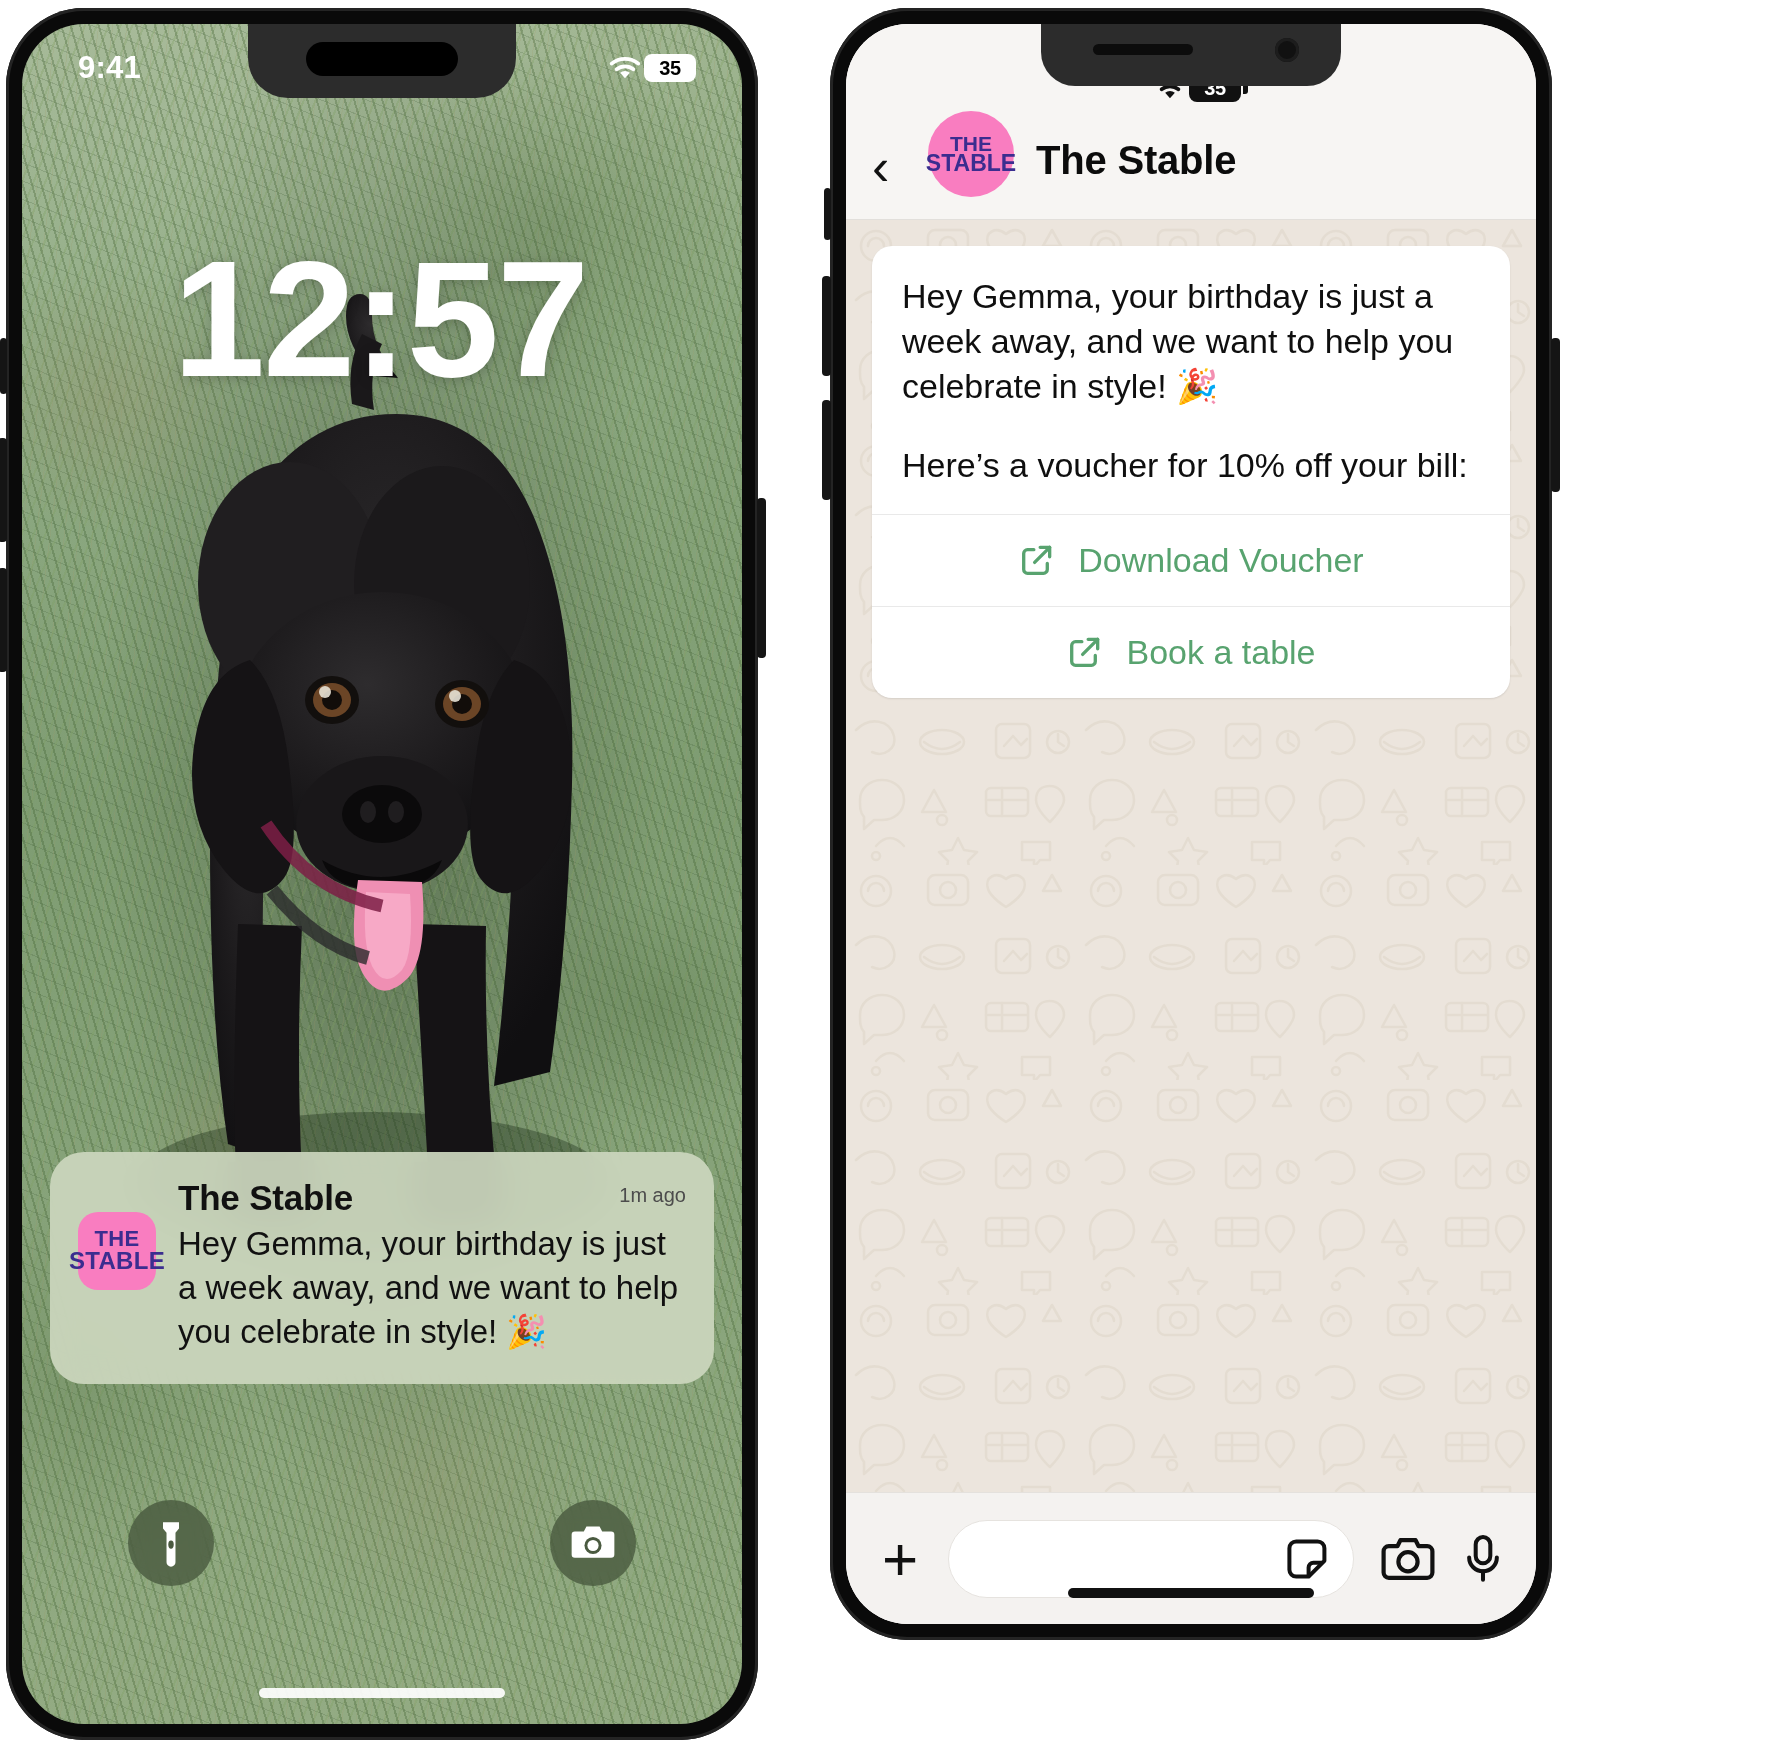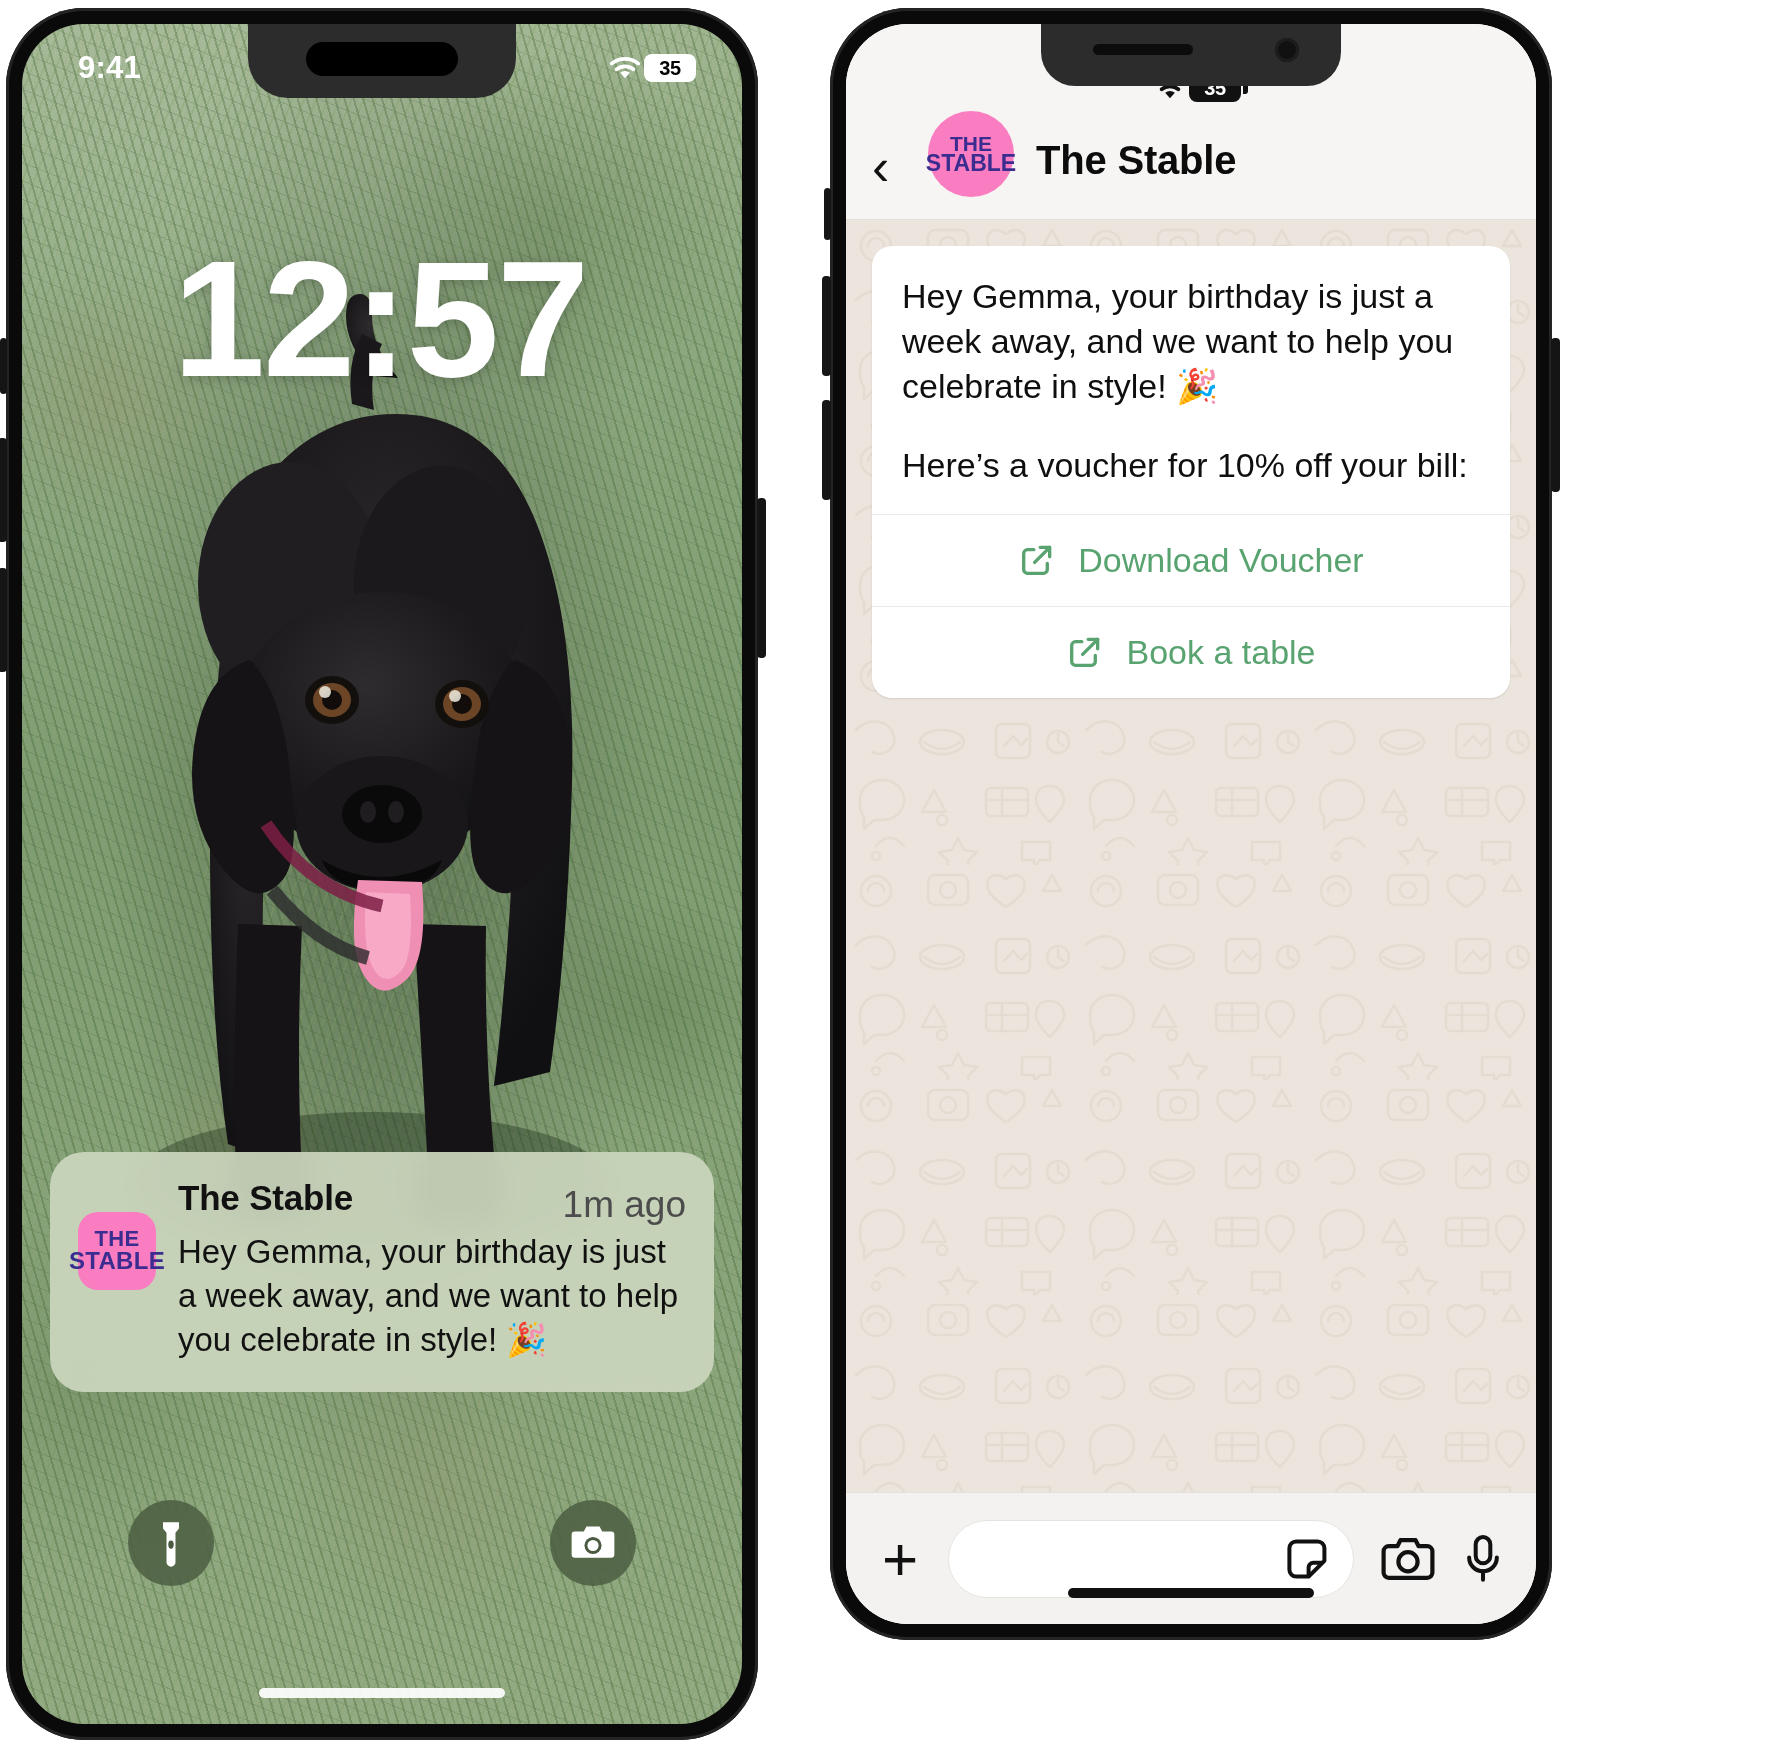--- a/index.html
+++ b/index.html
@@ -151,21 +151,21 @@
     display:flex; flex-direction:column; align-items:center; justify-content:center;
     line-height:.95;
   }
   .notif-logo span {
     color:#3B2D8F; font-weight:800; font-size:22px; letter-spacing:.3px;
   }
   .notif-logo span.l2 { font-size:24px; }
   .notif-body { flex:1; min-width:0; }
   .notif-head { display:flex; align-items:flex-start; justify-content:space-between; }
   .notif-title { font-size:35px; font-weight:700; color:#111; letter-spacing:-.2px; }
-  .notif-time { font-size:37px; color:#4c4c4c; white-space:nowrap; padding-top:6px; }
+  .notif-time { font-size:20px; color:#4c4c4c; white-space:nowrap; padding-top:6px; }
   .notif-text { font-size:33px; color:#111; line-height:1.33; margin-top:4px; }
 
   
   .lock-ctrl {
     position:absolute; width:86px; height:86px; border-radius:50%;
     background:rgba(40,52,32,.52); backdrop-filter:blur(10px);
     display:flex; align-items:center; justify-content:center; z-index:20;
   }
   #flashBtn { left:106px; bottom:138px; }
   #camBtn   { right:106px; bottom:138px; }

